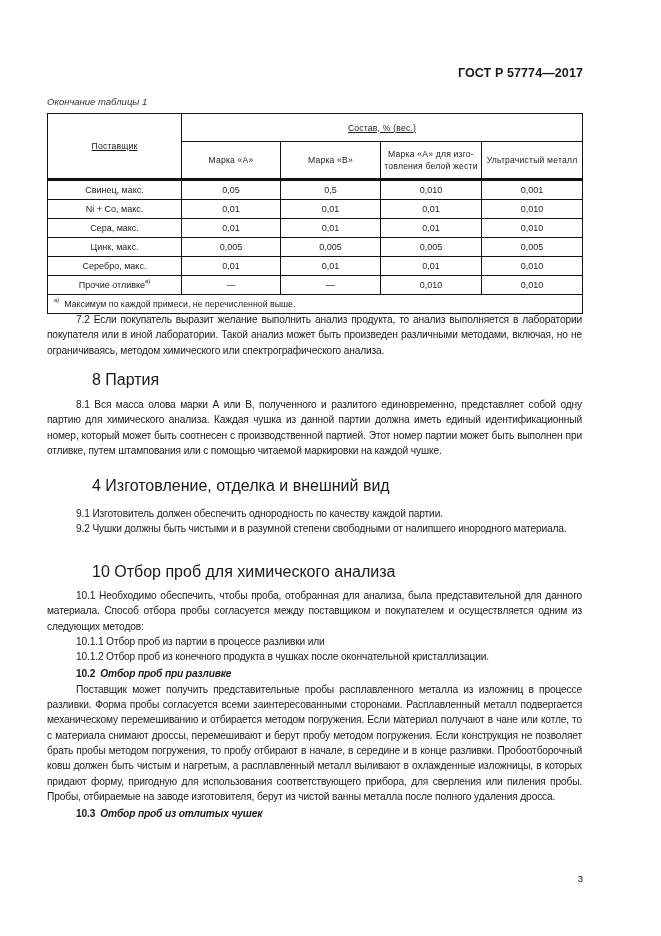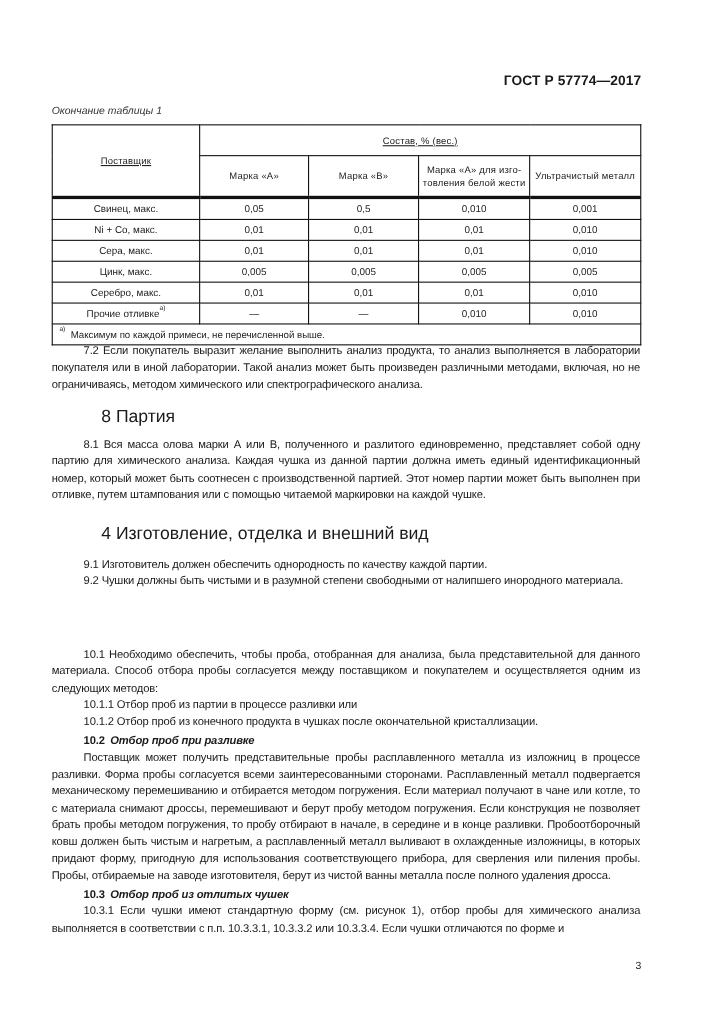--- a/index.html
+++ b/index.html
@@ -115,26 +115,26 @@
     <p>8.1  Вся масса олова марки А или В, полученного и разлитого единовременно, представляет собой одну партию для химического анализа. Каждая чушка из данной партии должна иметь единый идентификационный номер, который может быть соотнесен с производственной партией. Этот номер партии может быть выполнен при отливке, путем штампования или с помощью читаемой маркировки на каждой чушке.</p>
   </div>
 
   <h2 style="top:477px;">4  Изготовление, отделка и внешний вид</h2>
 
   <div class="text" style="top:506px;">
     <p>9.1  Изготовитель должен обеспечить однородность по качеству каждой партии.</p>
     <p>9.2  Чушки должны быть чистыми и в разумной степени свободными от налипшего инородного материала.</p>
   </div>
 
+  <h2 style="top:563px;">10  Отбор проб для химического анализа</h2>
 
   <div class="text" style="top:588px;">
     <p>10.1  Необходимо обеспечить, чтобы проба, отобранная для анализа, была представительной для данного материала. Способ отбора пробы согласуется между поставщиком и покупателем и осуществляется одним из следующих методов:</p>
     <p class="sub">10.1.1  Отбор проб из партии в процессе разливки или</p>
     <p class="sub">10.1.2  Отбор проб из конечного продукта в чушках после окончательной кристаллизации.</p>
     <div class="subhead" style="margin-top:2px;"><span>10.2</span><span class="it">Отбор проб при разливке</span></div>
     <p>Поставщик может получить представительные пробы расплавленного металла из изложниц в процессе разливки. Форма пробы согласуется всеми заинтересованными сторонами. Расплавленный металл подвергается механическому перемешиванию и отбирается методом погружения. Если материал получают в чане или котле, то с материала снимают дроссы, перемешивают и берут пробу методом погружения. Если конструкция не позволяет брать пробы методом погружения, то пробу отбирают в начале, в середине и в конце разливки. Пробоотборочный ковш должен быть чистым и нагретым, а расплавленный металл выливают в охлажденные изложницы, в которых придают форму, пригодную для использования соответствующего прибора, для сверления или пиления пробы. Пробы, отбираемые на заводе изготовителя, берут из чистой ванны металла после полного удаления дросса.</p>
     <div class="subhead" style="margin-top:2px;"><span>10.3</span><span class="it">Отбор проб из отлитых чушек</span></div>
-    <p>10.3.1  Если чушки имеют стандартную форму (см. рисунок 1), отбор пробы для химического анализа выполняется в соответствии с п.п. 10.3.3.1, 10.3.3.2 или 10.3.3.4. Если чушки отличаются по форме и</p>
   </div>
 
   <div class="page-num">3</div>
 
 </div>
 
 </body></html>

